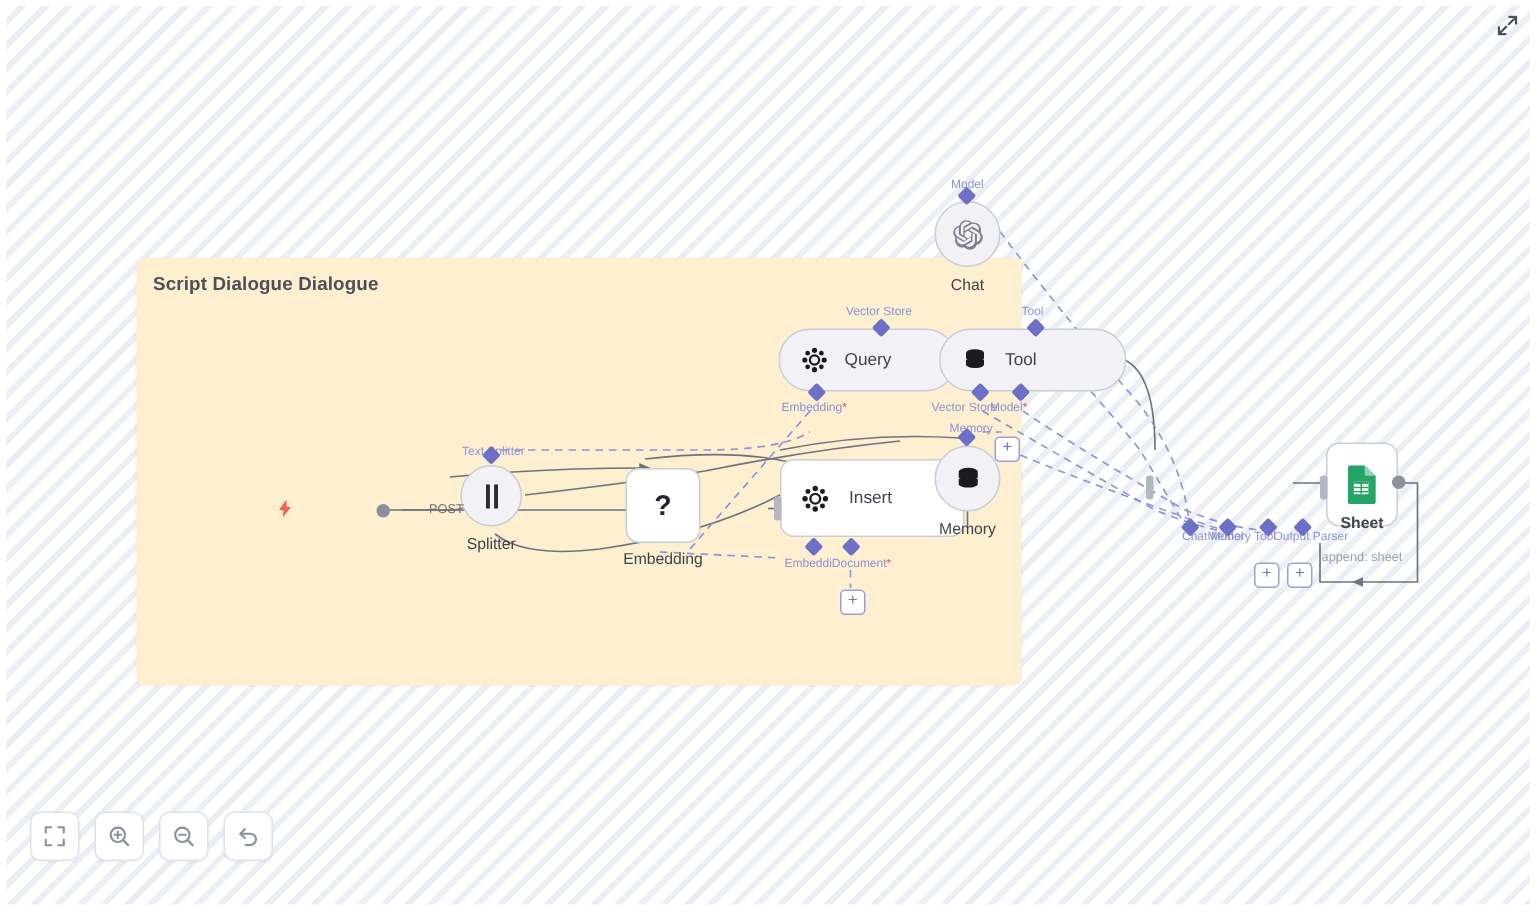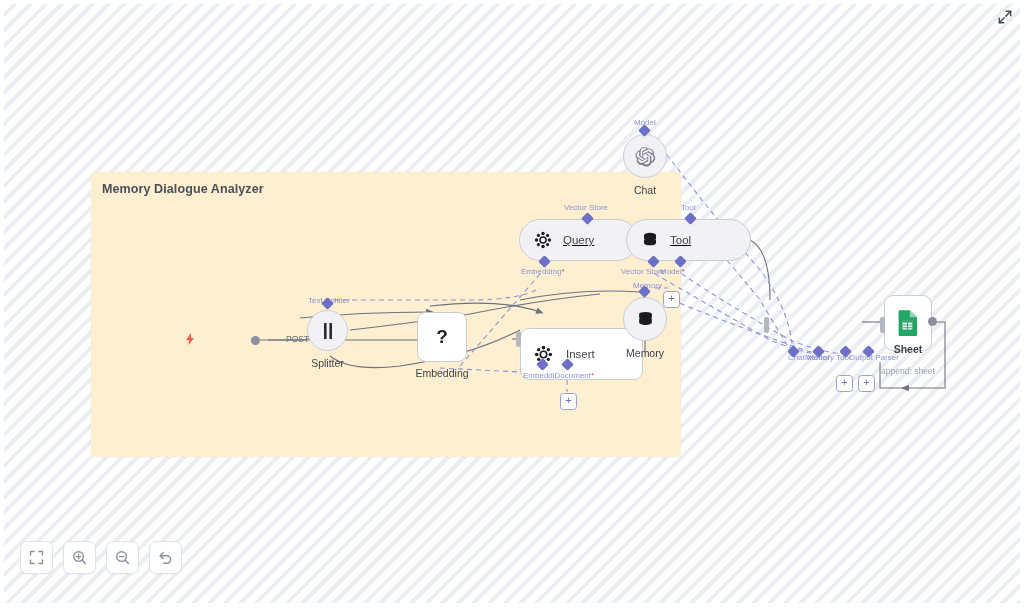--- a/index.html
+++ b/index.html
@@ -64,21 +64,21 @@
 
   
   .circ-body{
     border-radius:50%;background:#f1f1f6;border:1px solid #c9cdd6;
     justify-content:center;
   }
 
   
   .pill-body{
     border-radius:26px;background:#f1f1f6;border:1px solid #c9cdd6;
-    padding-left:14px;gap:11px;text-decoration:underline;
+    padding-left:14px;gap:11px;
   }
   .pill-text{font-size:11.5px;color:#3f434c;}
 
   
   .rect-body{border-radius:9px;}
 
   
   .port{position:absolute;z-index:14;}
   .port-dot{
     width:9px;height:9px;border-radius:50%;background:#8b909c;
@@ -119,21 +119,21 @@
     color:#575b64;z-index:40;
   }
   .icn{display:block;}
 </style>
 </head>
 <body>
 
 <div id="app">
 
   <div class="group-box"></div>
-  <div class="group-title">Memory Dialogue Analyzer</div>
+  <div class="group-title">Script Dialogue Dialogue</div>
 
   <svg class="edges">
     <defs>
       <marker id="arw" markerWidth="7" markerHeight="7" refX="3.5" refY="3" orient="auto">
         <path d="M0,0 L7,3 L0,6 z" fill="#6d727d"></path>
       </marker>
       <marker id="arwp" markerWidth="7" markerHeight="7" refX="3.5" refY="3" orient="auto">
         <path d="M0,0 L7,3 L0,6 z" fill="#8e93d6"></path>
       </marker>
     </defs>
@@ -238,21 +238,21 @@
 
   <div class="node" style="left:417px;top:312px;">
     <div class="node-body rect-body" style="width:50px;height:50px;justify-content:center;">
       <svg class="icn" width="16" height="22" viewBox="0 0 16 22">
         <text x="8" y="17" font-family="Liberation Sans, sans-serif" font-size="19" font-weight="bold" fill="#23242a" text-anchor="middle">?</text>
       </svg>
     </div>
     <div class="node-label" style="top:55px;">Embedding</div>
   </div>
 
-  <div class="node" style="left:520px;top:328px;">
+  <div class="node" style="left:520px;top:306px;">
     <div class="node-body rect-body" style="width:123px;height:52px;padding-left:13px;gap:13px;">
       <svg class="icn" width="19" height="19" viewBox="0 0 24 24">
         <circle cx="12" cy="12" r="4.1" fill="none" stroke="#1b1b21" stroke-width="2"></circle>
         <circle cx="12" cy="3.4" r="2.3" fill="#1b1b21"></circle>
         <circle cx="12" cy="20.6" r="2.3" fill="#1b1b21"></circle>
         <circle cx="3.4" cy="12" r="2.3" fill="#1b1b21"></circle>
         <circle cx="20.6" cy="12" r="2.3" fill="#1b1b21"></circle>
         <circle cx="5.9" cy="5.9" r="2.1" fill="#1b1b21"></circle>
         <circle cx="18.1" cy="18.1" r="2.1" fill="#1b1b21"></circle>
         <circle cx="18.1" cy="5.9" r="2.1" fill="#1b1b21"></circle>

